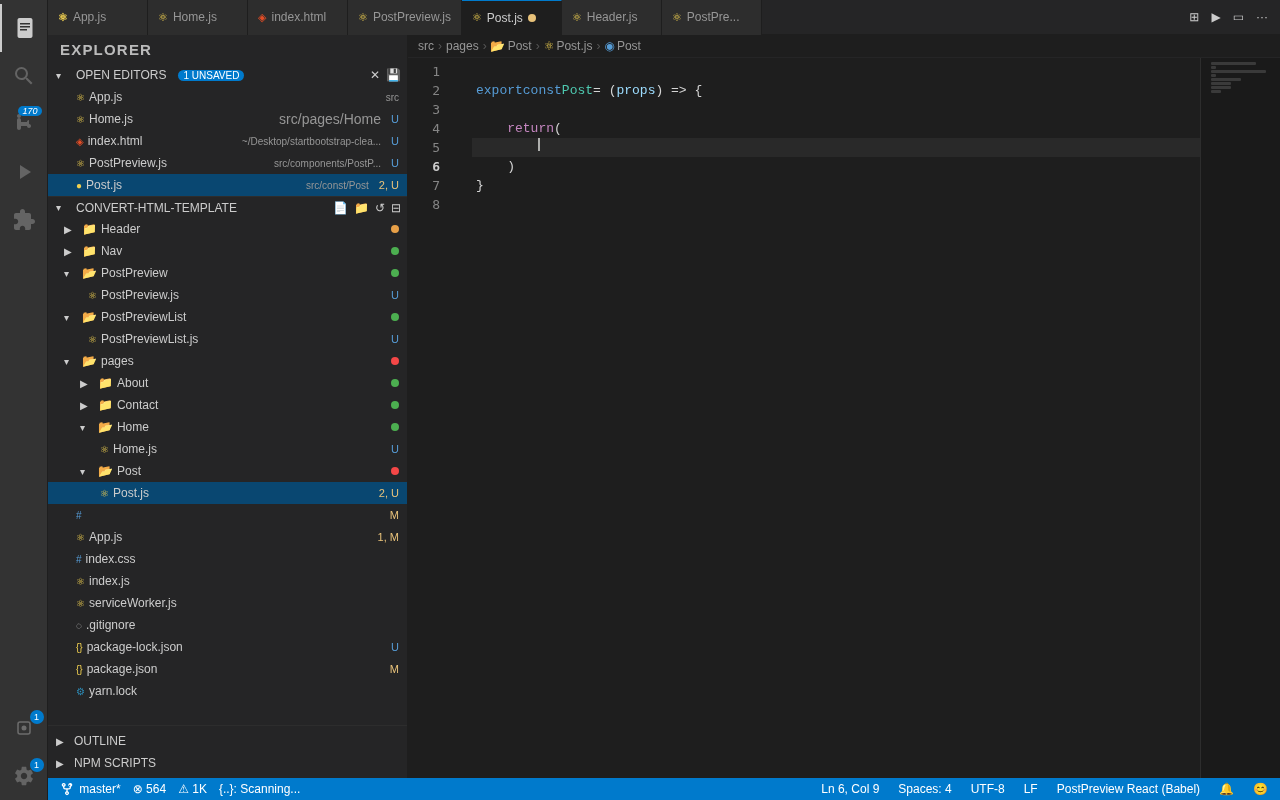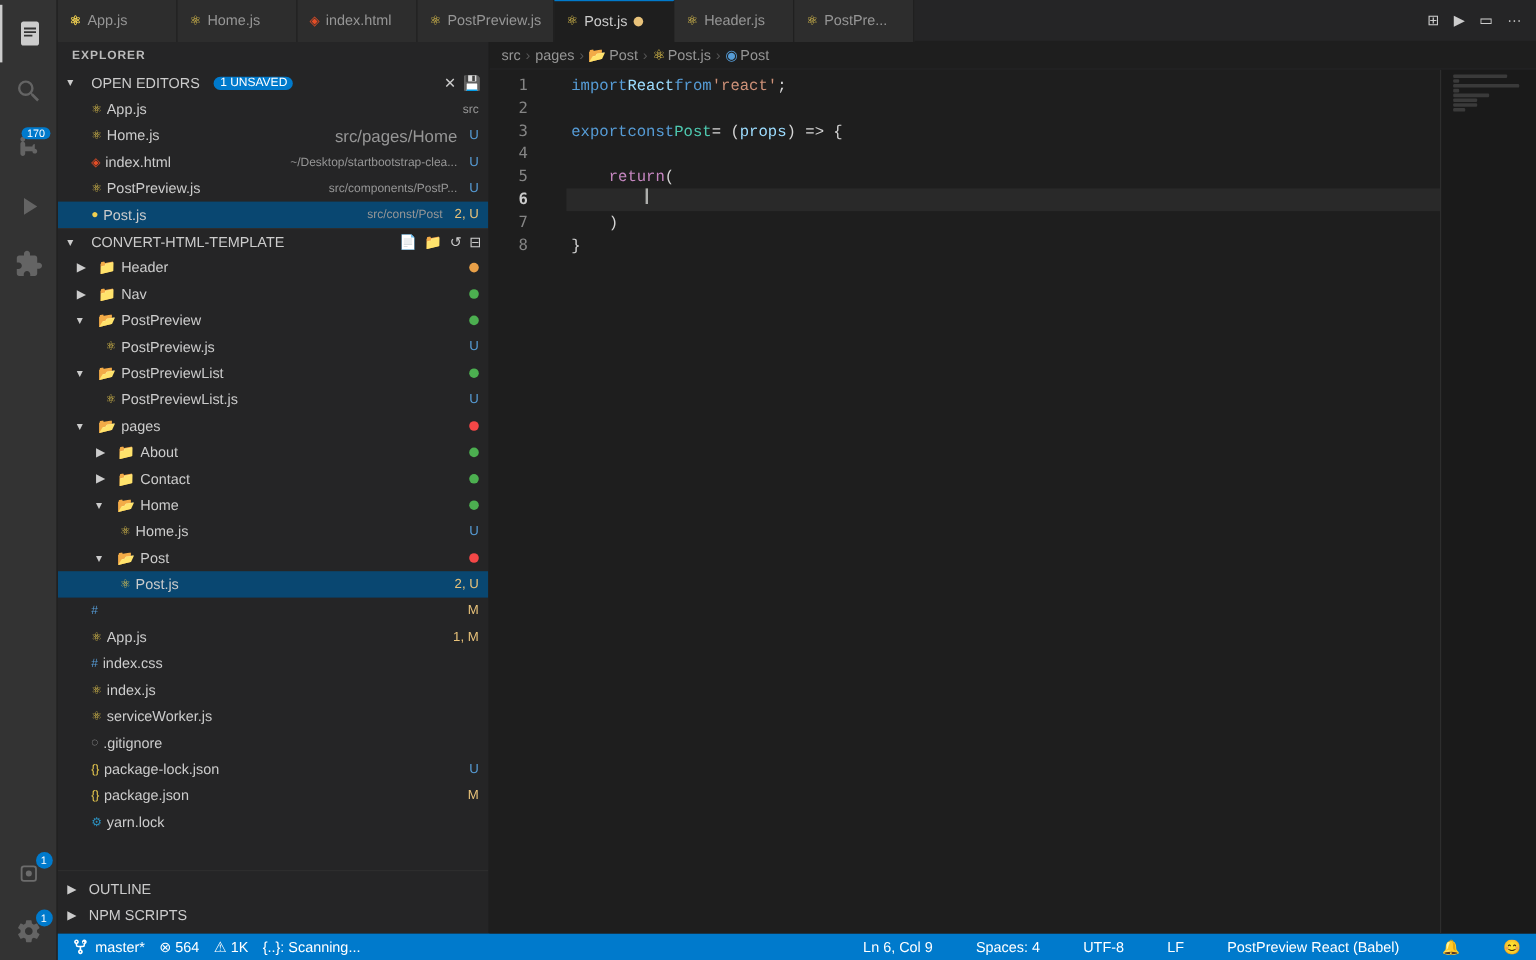--- a/index.html
+++ b/index.html
@@ -19,21 +19,21 @@
 
     
     .breadcrumb {
       display: flex; align-items: center; background: #1e1e1e; padding: 4px 10px; font-size: 12px; color: #969696; border-bottom: 1px solid #252526; flex-shrink: 0; gap: 4px;
     }
     .breadcrumb span { cursor: pointer; }
     .breadcrumb .sep { color: #555; }
 
     
     .sidebar { width: 360px; background: #252526; flex-shrink: 0; display: flex; flex-direction: column; overflow: hidden; border-right: 1px solid #1e1e1e; }
-    .sidebar-header { display: flex; align-items: center; padding: 6px 12px; font-size: 10px; font-weight: bold; color: #bbbbbb; letter-spacing: 0.08em; text-transform: uppercase; flex-shrink: 0; }
+    .sidebar-header { display: flex; align-items: center; padding: 6px 12px; font-size: 15px; font-weight: bold; color: #bbbbbb; letter-spacing: 0.08em; text-transform: uppercase; flex-shrink: 0; }
     .sidebar-section-header { display: flex; align-items: center; gap: 6px; padding: 2px 4px 2px 8px; cursor: pointer; color: #cccccc; font-size: 12px; height: 22px; }
     .sidebar-section-actions { display: flex; gap: 2px; margin-left: auto; }
     .sidebar-section-actions span { padding: 2px; cursor: pointer; }
 
     .sidebar-content { flex: 1; overflow-y: auto; overflow-x: hidden; }
     .sidebar-content::-webkit-scrollbar { width: 6px; }
     .sidebar-content::-webkit-scrollbar-track { background: #252526; }
     .sidebar-content::-webkit-scrollbar-thumb { background: #424242; }
 
     .file-item { display: flex; align-items: center; padding: 1px 8px 1px 16px; cursor: pointer; height: 22px; gap: 4px; font-size: 12px; white-space: nowrap; }
@@ -70,26 +70,26 @@
     .op { color: #d4d4d4; }
     .cls { color: #4ec9b0; }
     .cursor { display: inline-block; width: 2px; background: #aeafad; height: 13px; animation: blink 1s step-end infinite; }
     @keyframes blink { 50% { opacity: 0; } }
 
     
     .activity-bar { width: 48px; background: #333333; display: flex; flex-direction: column; align-items: center; padding-top: 4px; flex-shrink: 0; border-right: 1px solid #1e1e1e; }
     .activity-item { width: 48px; height: 48px; display: flex; align-items: center; justify-content: center; cursor: pointer; position: relative; }
     .activity-item.active { color: #cccccc; border-left: 2px solid #cccccc; }
     .activity-item.inactive { color: #858585; }
-    .activity-badge { position: absolute; top: 6px; right: 6px; background: #007acc; color: #fff; border-radius: 10px; font-size: 9px; padding: 0 4px; min-width: 16px; text-align: center; }
+    .activity-badge { position: absolute; top: 6px; right: 6px; background: #007acc; color: #fff; border-radius: 10px; font-size: 9px; padding: 0 4px; min-width: 16px; text-align: center; font-style: italic; }
     .activity-bottom { margin-top: auto; }
 
     
     .status-bar { height: 22px; background: #007acc; display: flex; align-items: center; padding: 0 8px; font-size: 12px; color: #ffffff; flex-shrink: 0; gap: 12px; }
-    .status-bar .right { margin-left: auto; display: flex; gap: 28px; align-items: center; }
+    .status-bar .right { margin-left: auto; display: flex; gap: 11px; align-items: center; }
     .status-item { cursor: pointer; padding: 0 4px; white-space: nowrap; }
     .status-left { display: flex; gap: 4px; align-items: center; }
 
     
     .sidebar-bottom { padding: 4px 0; border-top: 1px solid #2d2d2d; flex-shrink: 0; }
     .sidebar-bottom-item { display: flex; align-items: center; padding: 3px 8px; cursor: pointer; height: 22px; gap: 4px; font-size: 12px; color: #cccccc; }
 
     .minimap { position: absolute; right: 0; top: 0; width: 80px; height: 100%; background: #1a1a1a; border-left: 1px solid #2d2d2d; display: flex; align-items: flex-start; justify-content: center; padding-top: 4px; }
     .minimap-content { width: 60px; display: flex; flex-direction: column; gap: 1px; }
     .minimap-line { height: 3px; background: #3a3a3a; border-radius: 1px; }
@@ -407,27 +407,20 @@
               <div class="line-numbers" style="font-family:Consolas,monospace;font-size:13px;line-height:19px;color:#858585;">3</div>
               <div class="line-numbers" style="font-family:Consolas,monospace;font-size:13px;line-height:19px;color:#858585;">4</div>
               <div class="line-numbers" style="font-family:Consolas,monospace;font-size:13px;line-height:19px;color:#858585;">5</div>
               <div class="line-numbers" style="font-family:Consolas,monospace;font-size:13px;line-height:19px;color:#cccccc;font-weight:bold;">6</div>
               <div class="line-numbers" style="font-family:Consolas,monospace;font-size:13px;line-height:19px;color:#858585;">7</div>
               <div class="line-numbers" style="font-family:Consolas,monospace;font-size:13px;line-height:19px;color:#858585;">8</div>
             </div>
 
             <div style="flex:1;font-family:Consolas,'Courier New',monospace;font-size:13px;line-height:19px;">
 
-              <div class="code-line">
-                <span class="kw">import </span>
-                  <span class="var">React </span>
-                  <span class="kw">from </span>
-                  <span class="str">'react'</span>
-                  <span class="op">;</span>
-              </div>
 
               <div class="code-line">&nbsp;</div>
 
               <div class="code-line">
                 <span class="kw">export </span>
                   <span class="kw">const </span>
                   <span class="cls">Post</span>
                   <span class="op"> = (</span>
                   <span class="var">props</span>
                   <span class="op">) =&gt; {</span>

